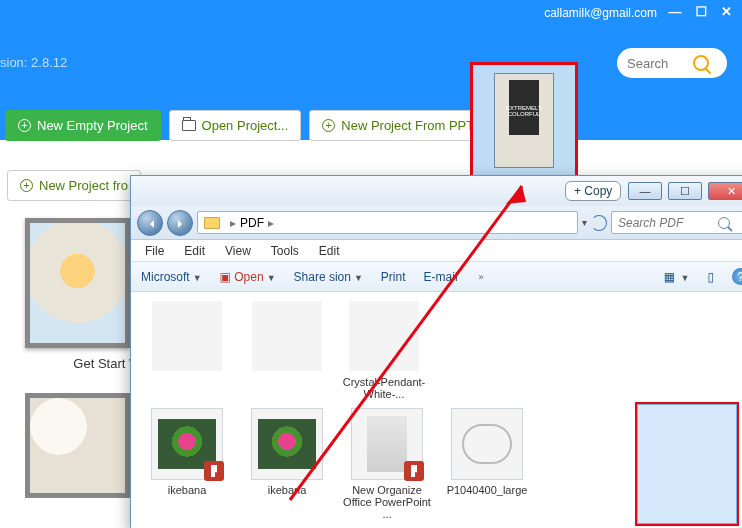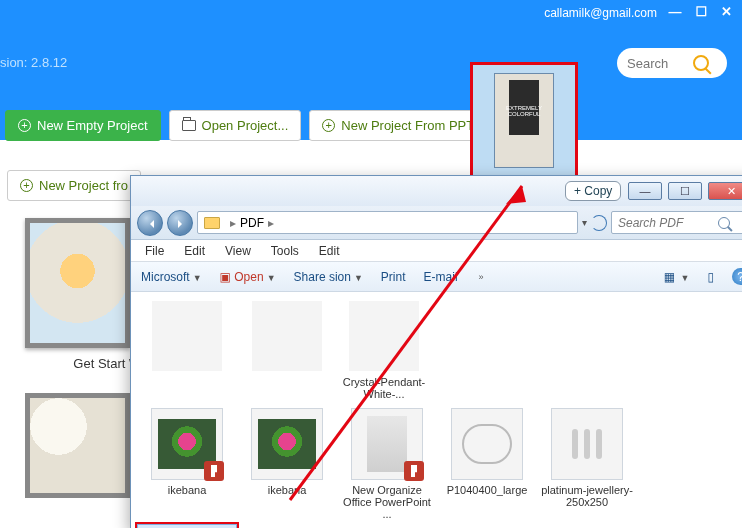--- a/index.html
+++ b/index.html
@@ -268,28 +268,20 @@
             <div class="pdf-badge"></div>
           </div>
         <div>New Organize Office PowerPoint ...</div>
       </div>
       <div class="file">
         <div class="th">
             <div class="jewel"></div>
           </div>
         <div>P1040400_large</div>
       </div>
-      <div class="file">
-        <div class="th">
-            <span class="earr"></span>
-            <span class="earr"></span>
-            <span class="earr"></span>
-          </div>
-        <div>platinum-jewellery-250x250</div>
-      </div>
 
       <div class="file row2">
         
       </div>
       <div class="file row2 sel boxed">
         
       </div>
       <div class="file row2">
         
       </div>

